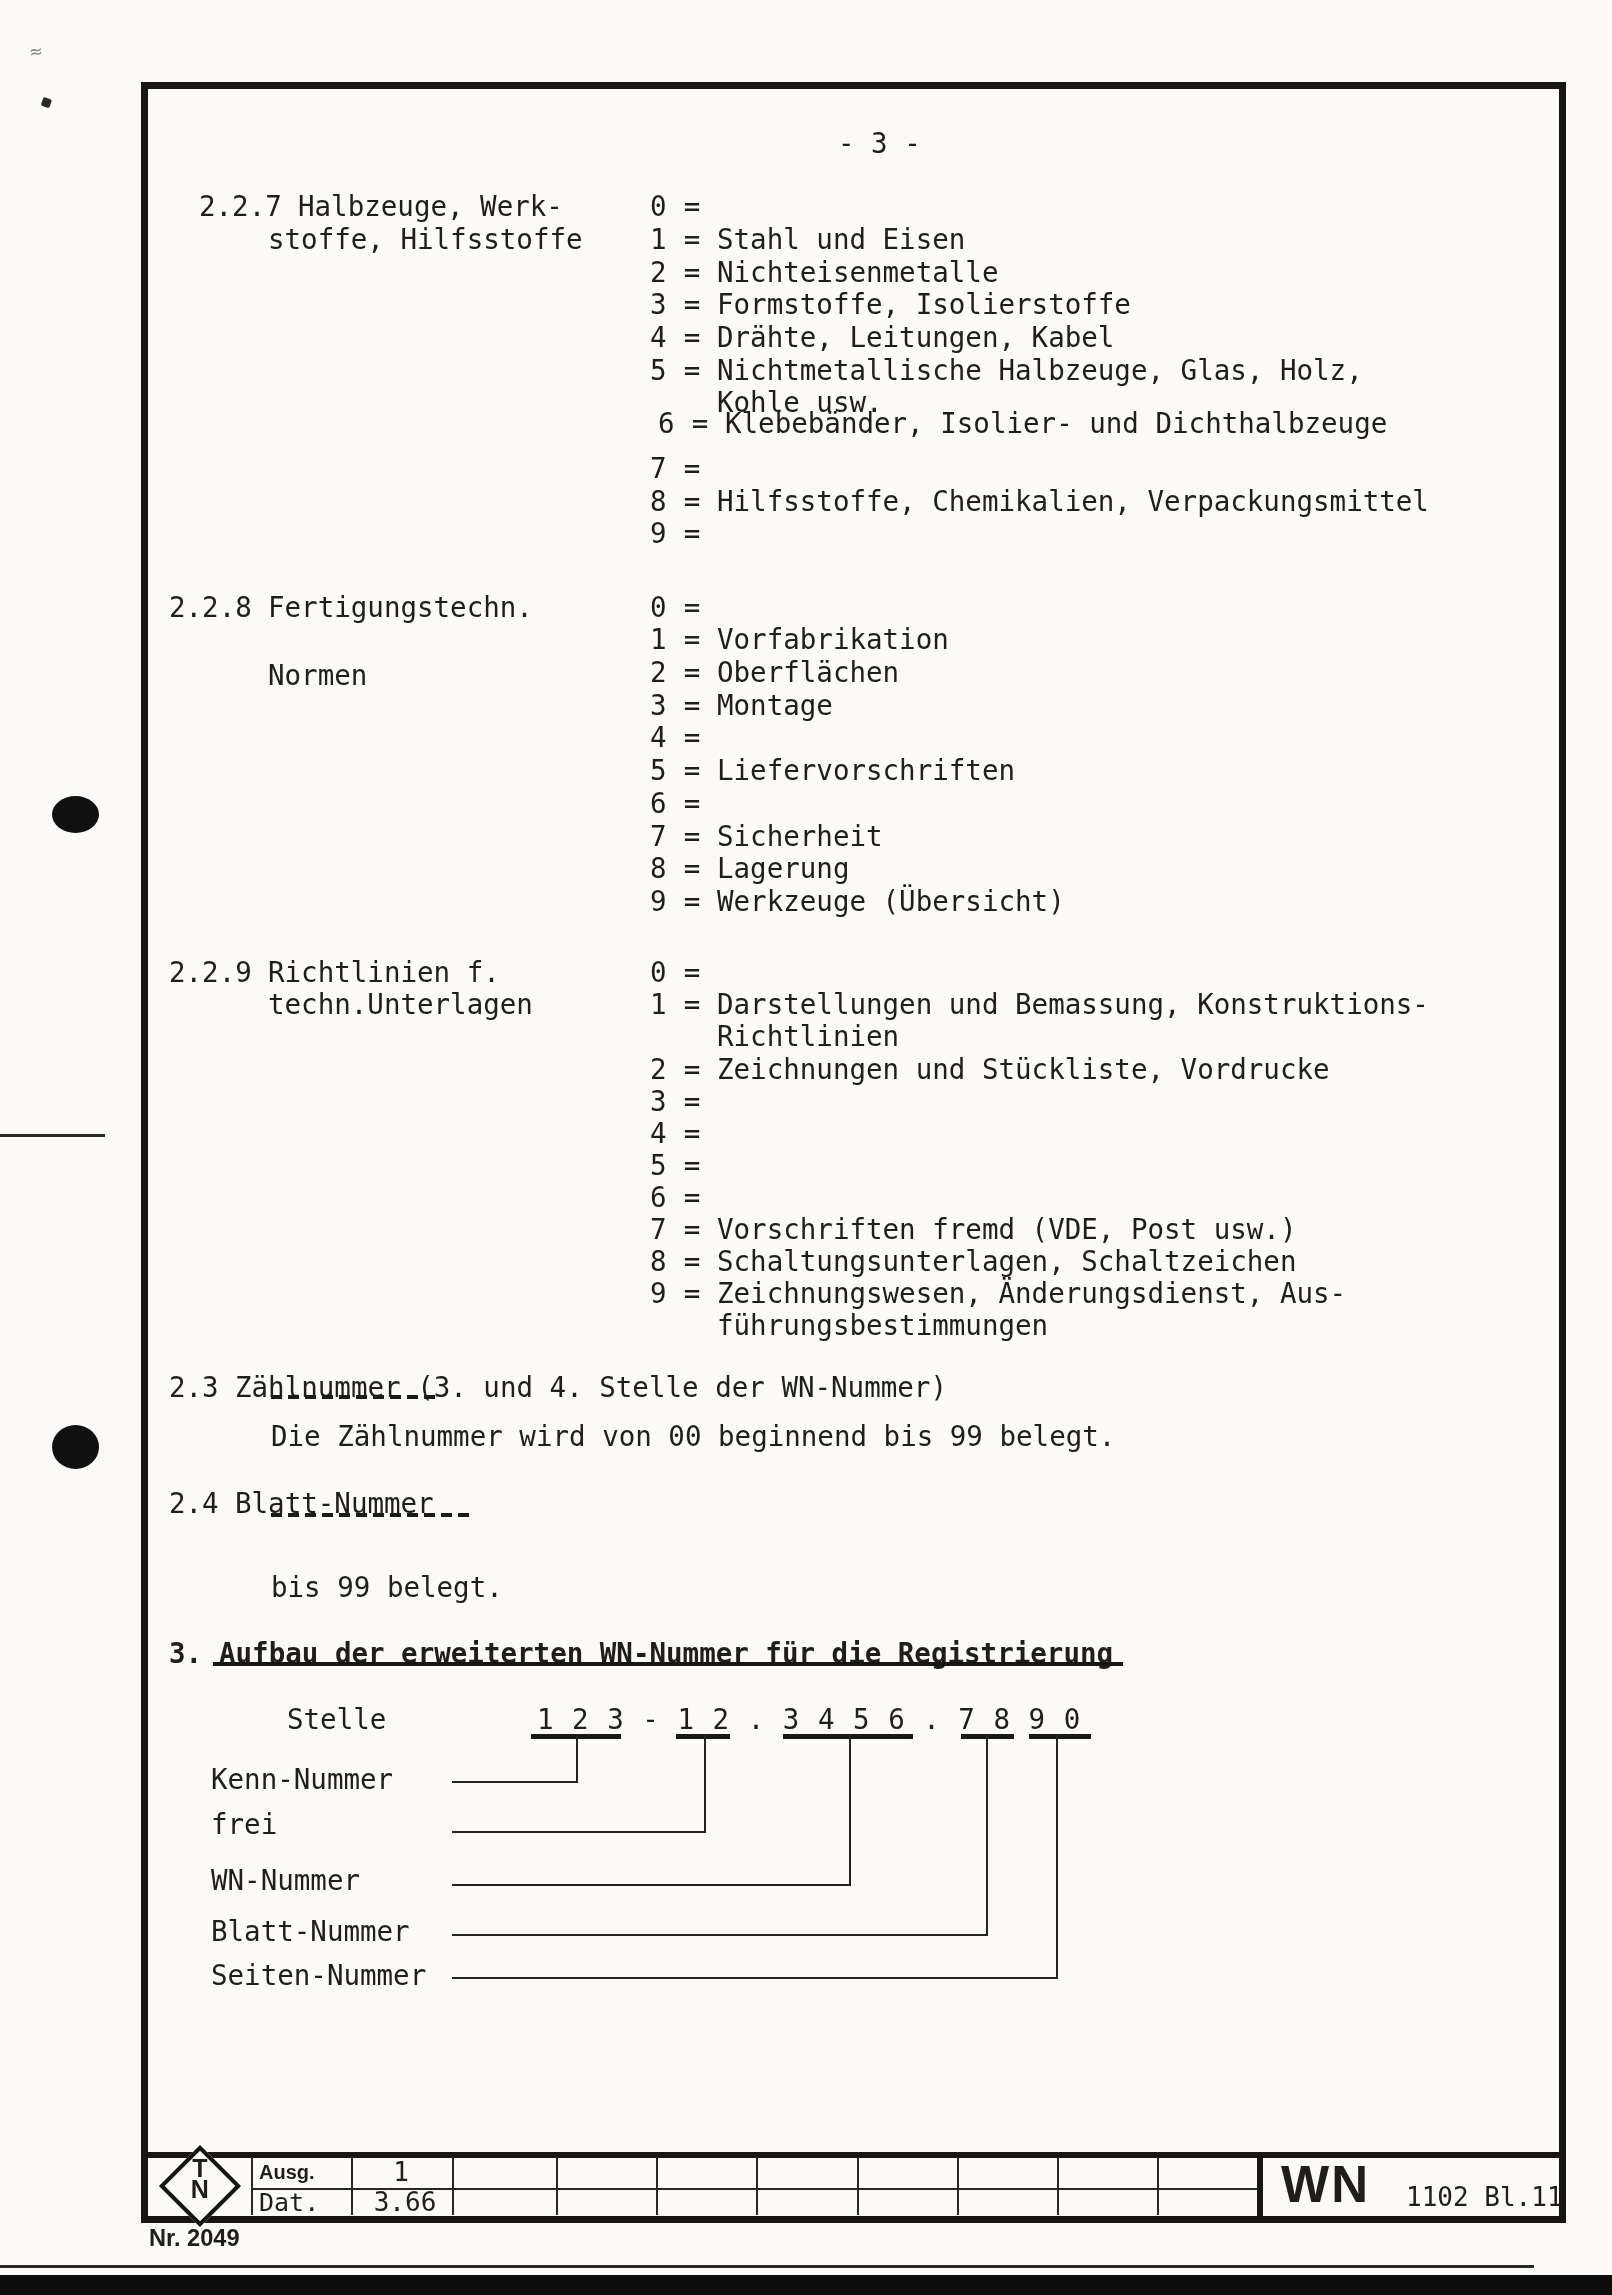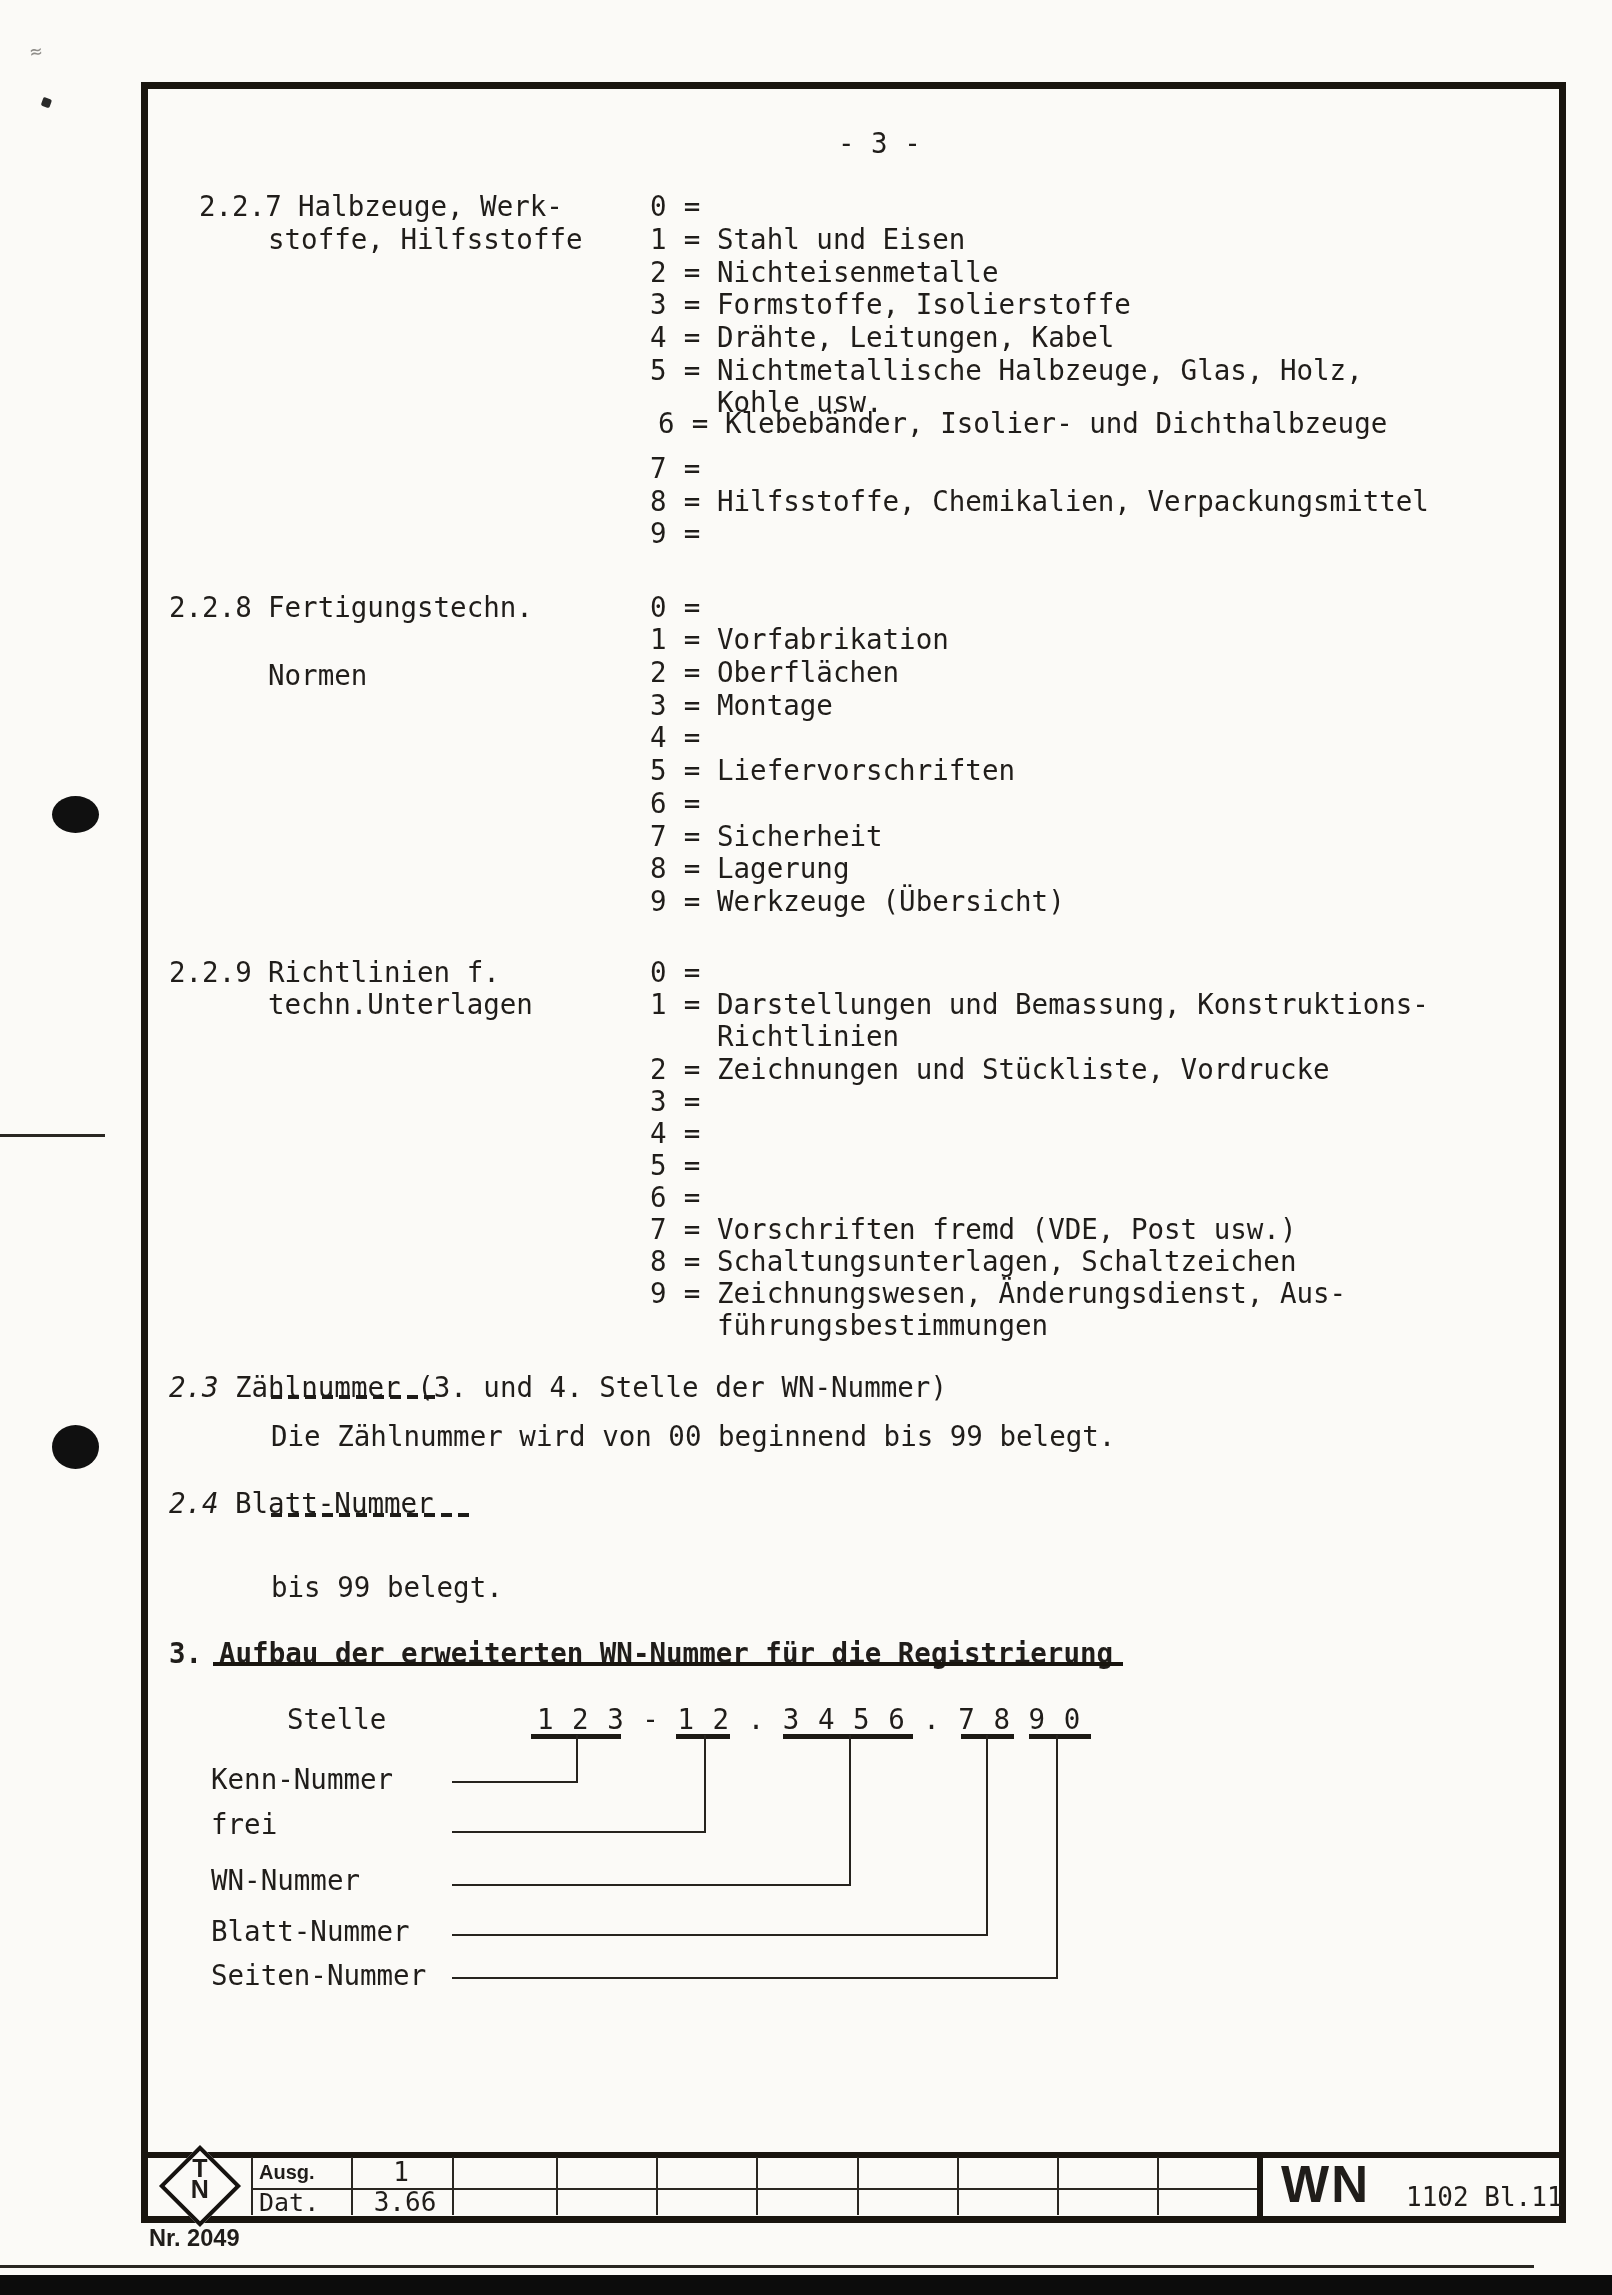--- a/index.html
+++ b/index.html
@@ -5,21 +5,21 @@
   html,body{margin:0;padding:0;background:#d8d6d2;}
   #page{position:relative;width:1612px;height:2295px;background:#fbfaf7;overflow:hidden;
         font-family:"DejaVu Sans Mono",monospace;color:#201d1a;}
   .abs{position:absolute;}
   .ln{position:absolute;font-size:27.5px;line-height:30px;white-space:pre;color:#201d1a;}
   .b{font-weight:bold;}
   .sans{font-family:"Liberation Sans",sans-serif;}
   .cw{display:inline-block;width:17px;}
   .eqw{display:inline-block;width:50px;text-align:center;}
   .nw6{display:inline-block;width:99px;}
-  .nw4{display:inline-block;width:66px;font-style:italic;}
+  .nw4{display:inline-block;width:66px;}
   .nw3{display:inline-block;width:50px;}
   .rule{position:absolute;background:#19150f;}
   .thin{position:absolute;background:#2a2722;}
   .dash{position:absolute;height:3.9px;background:repeating-linear-gradient(90deg,#1d1b18 0 11px,transparent 11px 17px);}
   .punch{position:absolute;background:#101010;border-radius:50%;}
   .bar{position:absolute;height:4.6px;background:#1c1914;}
   .vline{position:absolute;width:2px;background:#26231e;}
   .hline{position:absolute;height:2px;background:#26231e;}
   .cell{position:absolute;font-size:26px;}
   .center{text-align:center;}

